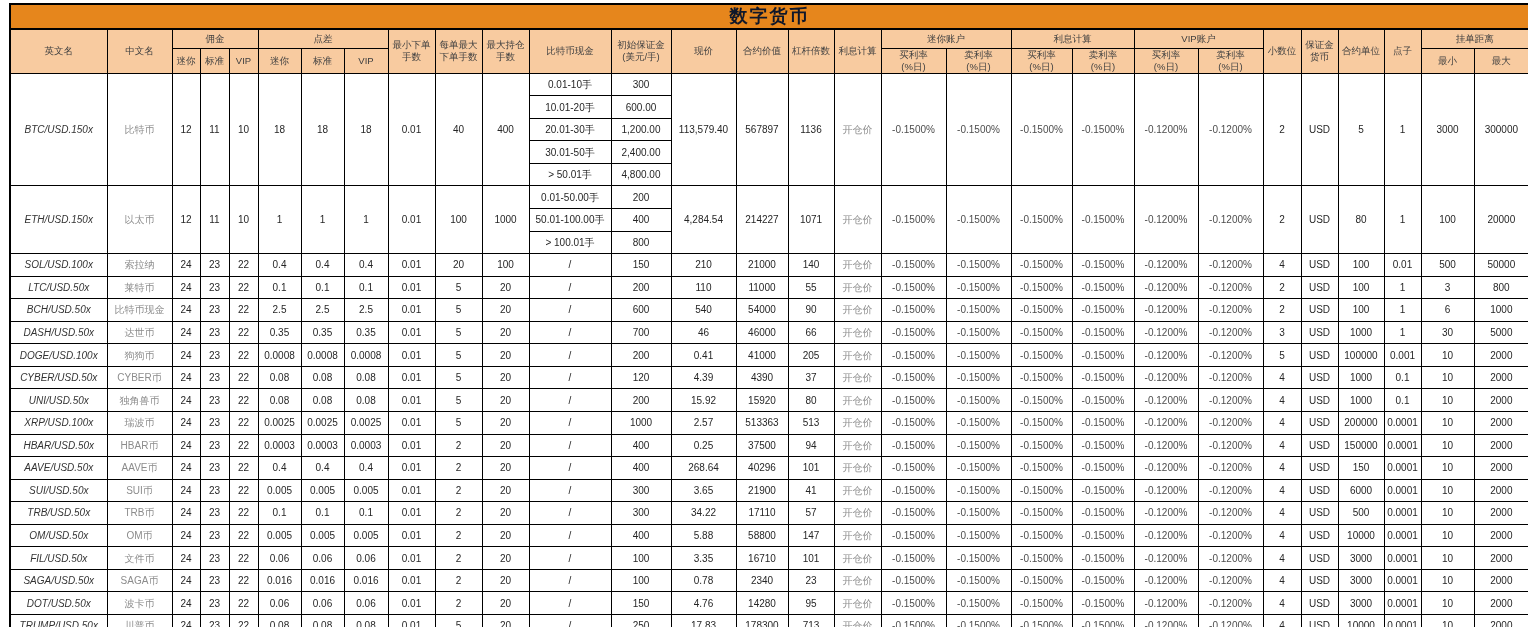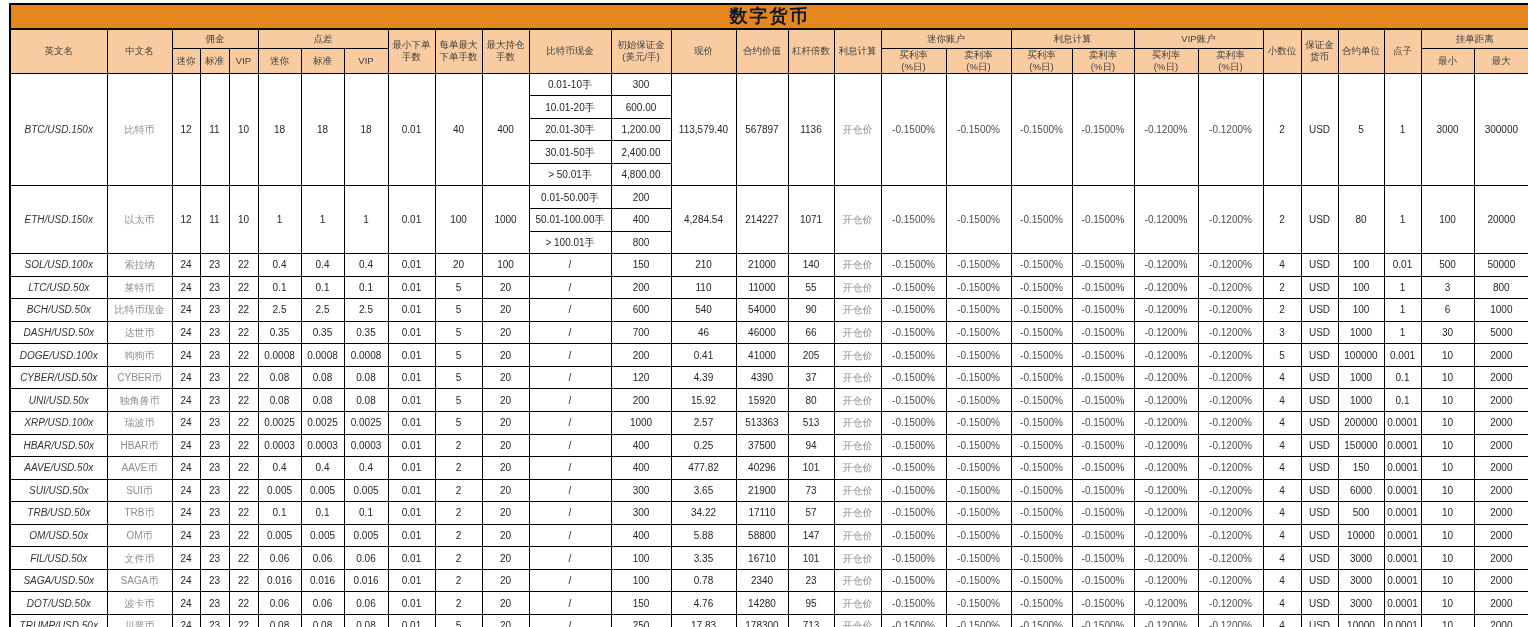--- a/index.html
+++ b/index.html
@@ -485,21 +485,21 @@
           <td>23</td>
           <td>22</td>
           <td>0.4</td>
           <td>0.4</td>
           <td>0.4</td>
           <td>0.01</td>
           <td>2</td>
           <td>20</td>
           <td>/</td>
           <td>400</td>
-          <td>477.82</td>
+          <td>268.64</td>
           <td>40296</td>
           <td>101</td>
           <td class="muted">开仓价</td>
           <td class="rate">-0.1500%</td>
           <td class="rate">-0.1500%</td>
           <td class="rate">-0.1500%</td>
           <td class="rate">-0.1500%</td>
           <td class="rate">-0.1200%</td>
           <td class="rate">-0.1200%</td>
           <td>4</td>
@@ -518,21 +518,21 @@
           <td>0.005</td>
           <td>0.005</td>
           <td>0.005</td>
           <td>0.01</td>
           <td>2</td>
           <td>20</td>
           <td>/</td>
           <td>300</td>
           <td>3.65</td>
           <td>21900</td>
-          <td>73</td>
+          <td>41</td>
           <td class="muted">开仓价</td>
           <td class="rate">-0.1500%</td>
           <td class="rate">-0.1500%</td>
           <td class="rate">-0.1500%</td>
           <td class="rate">-0.1500%</td>
           <td class="rate">-0.1200%</td>
           <td class="rate">-0.1200%</td>
           <td>4</td>
           <td>USD</td>
           <td>6000</td>

